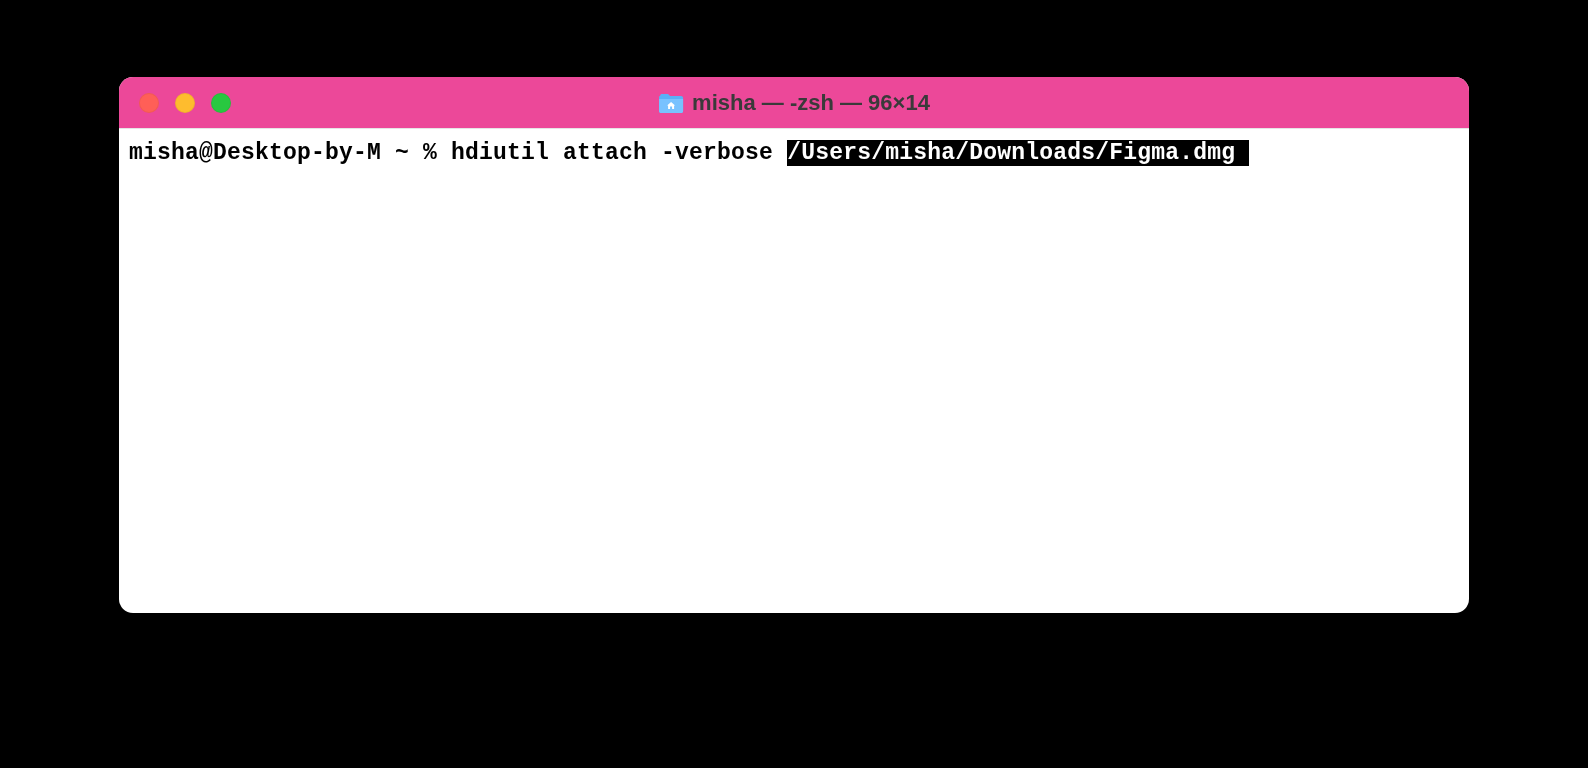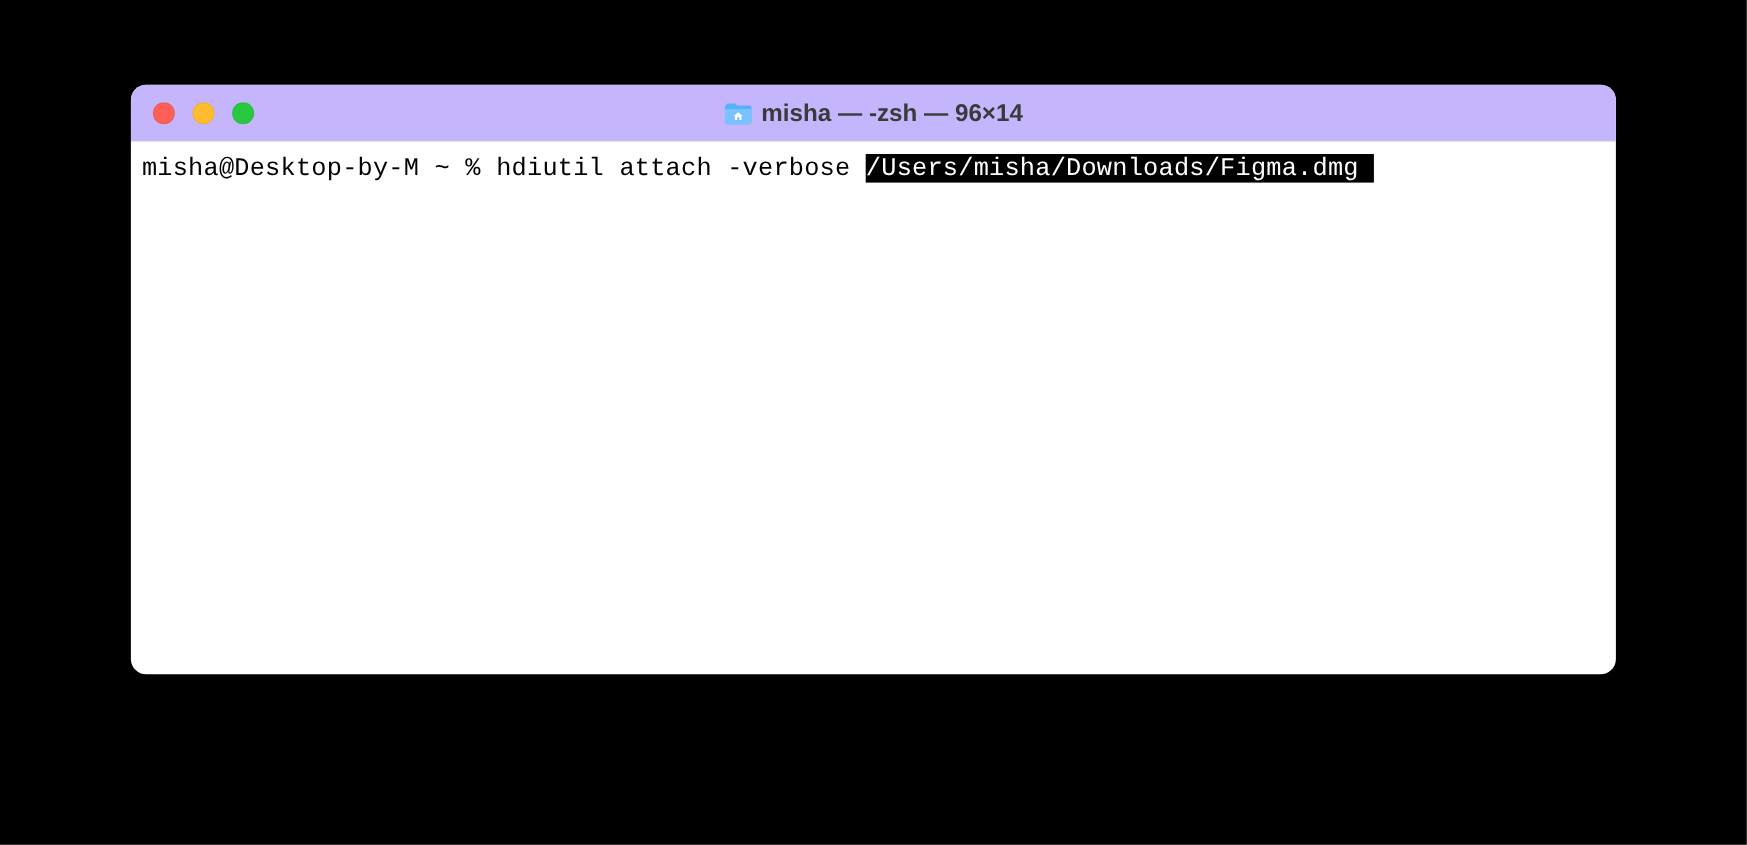--- a/index.html
+++ b/index.html
@@ -20,21 +20,21 @@
     .terminal-window {
       width: 1350px;
       height: 536px;
       background: #ffffff;
       border-radius: 14px;
       overflow: hidden;
       box-shadow: 0 20px 60px rgba(0,0,0,0.5);
     }
     .titlebar {
       height: 52px;
-      background: #c4b5fd;
+      background: #ec4899;
       border-bottom: 1px solid #e5e5e5;
       display: flex;
       align-items: center;
       position: relative;
     }
     .traffic-lights {
       display: flex;
       align-items: center;
       gap: 16px;
       padding-left: 20px;
@@ -66,20 +66,21 @@
       justify-content: center;
     }
     .terminal-body {
       padding: 10px 10px;
       font-family: "SF Mono", Menlo, Monaco, "Courier New", monospace;
       font-size: 23px;
       line-height: 1.3;
       color: #000000;
       white-space: pre;
       letter-spacing: 0.2px;
+      font-weight: bold;
     }
     .prompt-line {
       display: inline;
     }
     .highlighted {
       background: #000000;
       color: #ffffff;
     }
   </style>
 </head>

